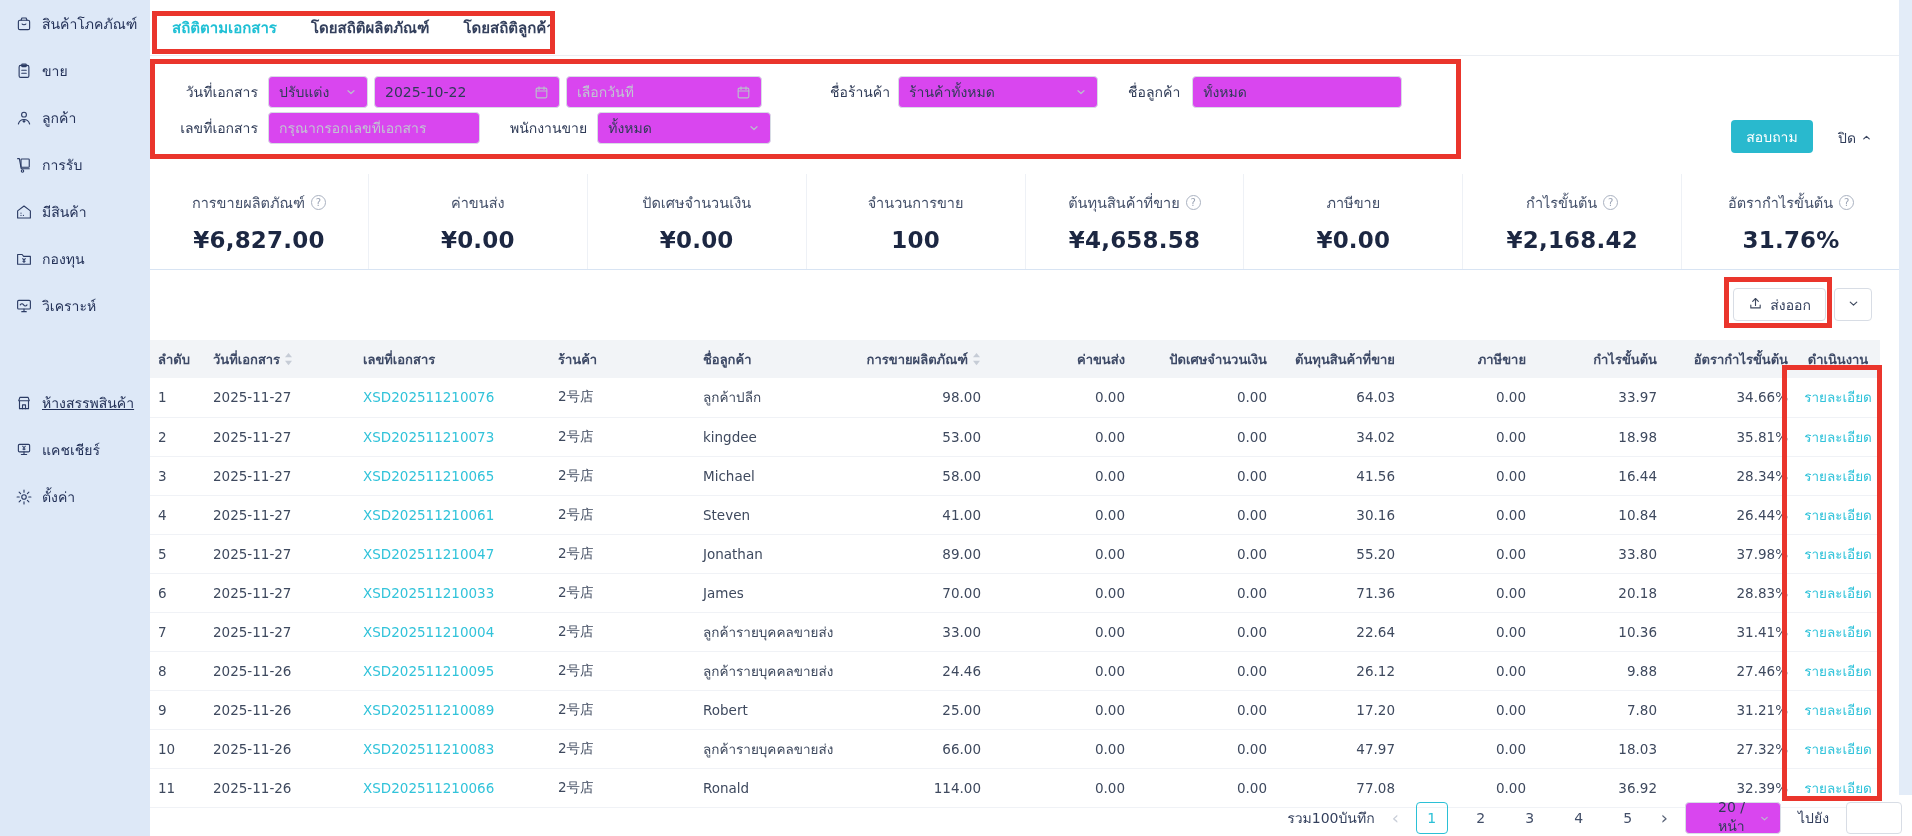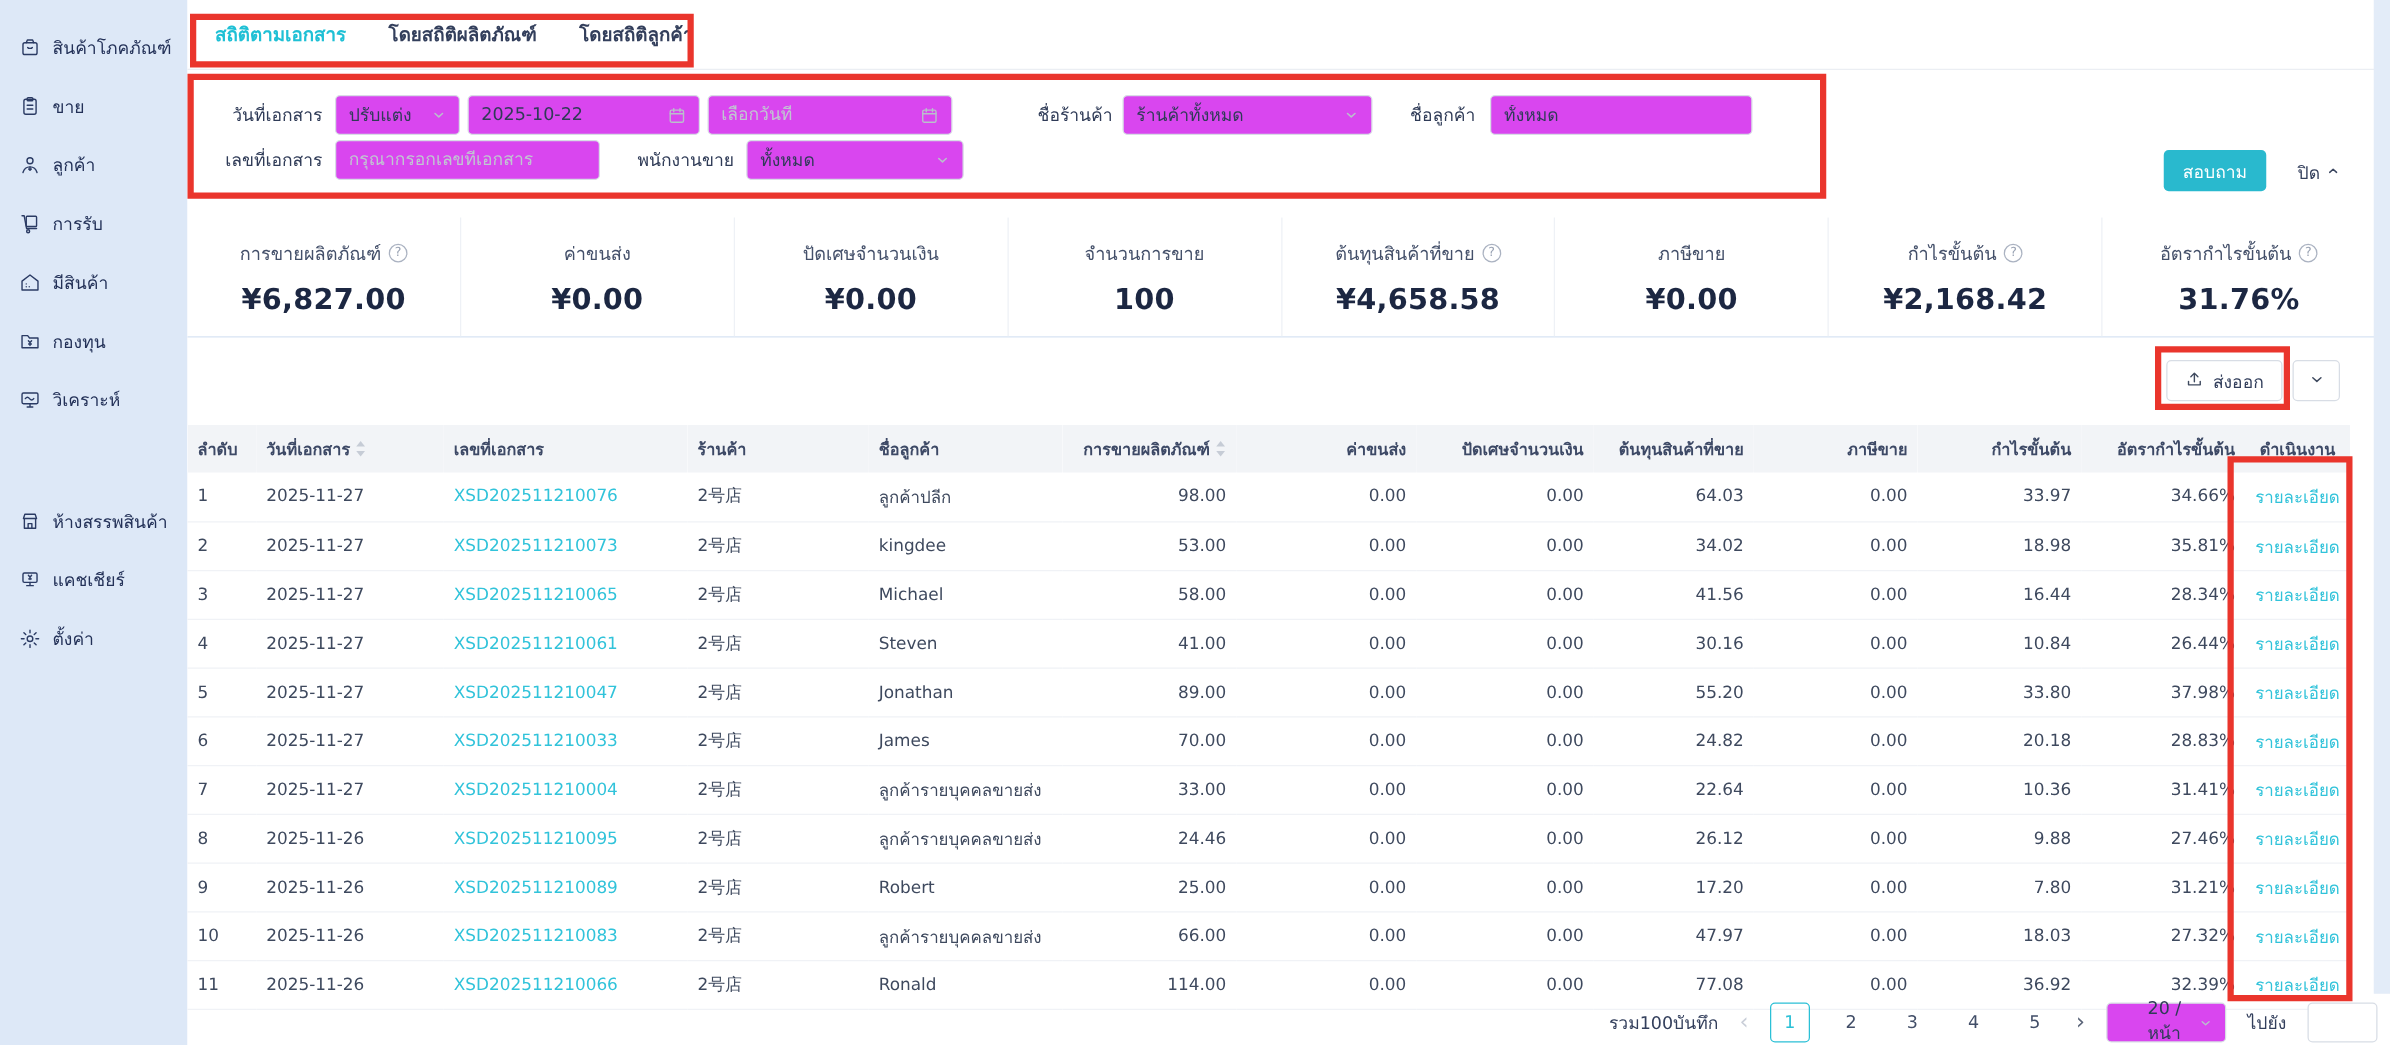--- a/index.html
+++ b/index.html
@@ -2,24 +2,24 @@
 <html><head>
 <meta charset="utf-8">
 <style>
   * { margin:0; padding:0; box-sizing:border-box; }
   html,body { width:1912px; height:836px; overflow:hidden; background:#fff;
     font-family:"DejaVu Sans","Liberation Sans",sans-serif; }
   body { position:relative; }
 
   
   .sidebar { position:absolute; left:0; top:0; width:150px; height:836px; background:#dde8f7; }
-  .sidebar ul { list-style:none; padding-top:14px; }
+  .sidebar ul { list-style:none; padding-top:0; }
   .side-item { display:flex; align-items:center; height:47px; padding-left:15px; gap:9px;
     color:#233158; font-size:14px; font-weight:500; cursor:pointer; white-space:nowrap; }
-  .side-item.gap { margin-top:50px; }
+  .side-item.gap { margin-top:50px;text-decoration:underline; }
   .side-icon { display:inline-flex; width:18px; height:18px; }
 
   
   .main { position:absolute; left:150px; top:0; right:0; bottom:0; background:#fff; }
   .tabbar { height:56px; display:flex; align-items:center; gap:34px; padding-left:22px;
     border-bottom:1px solid #ebeef3; }
   .tab { font-size:15px; font-weight:700; color:#333f5c; cursor:pointer; }
   .tab.active { color:#1fc0d5; }
 
   
@@ -455,21 +455,21 @@
           </tr>
           <tr>
             <td><span>6</span></td>
             <td><span>2025-11-27</span></td>
             <td><span class="link">XSD202511210033</span></td>
             <td><span>2号店</span></td>
             <td><span>James</span></td>
             <td class="num"><span>70.00</span></td>
             <td class="num"><span>0.00</span></td>
             <td class="num"><span>0.00</span></td>
-            <td class="num"><span>24.82</span></td>
+            <td class="num"><span>71.36</span></td>
             <td class="num"><span>0.00</span></td>
             <td class="num"><span>20.18</span></td>
             <td class="num"><span>28.83%</span></td>
             <td class="op"><span class="link">รายละเอียด</span></td>
           </tr>
           <tr>
             <td><span>7</span></td>
             <td><span>2025-11-27</span></td>
             <td><span class="link">XSD202511210004</span></td>
             <td><span>2号店</span></td>

